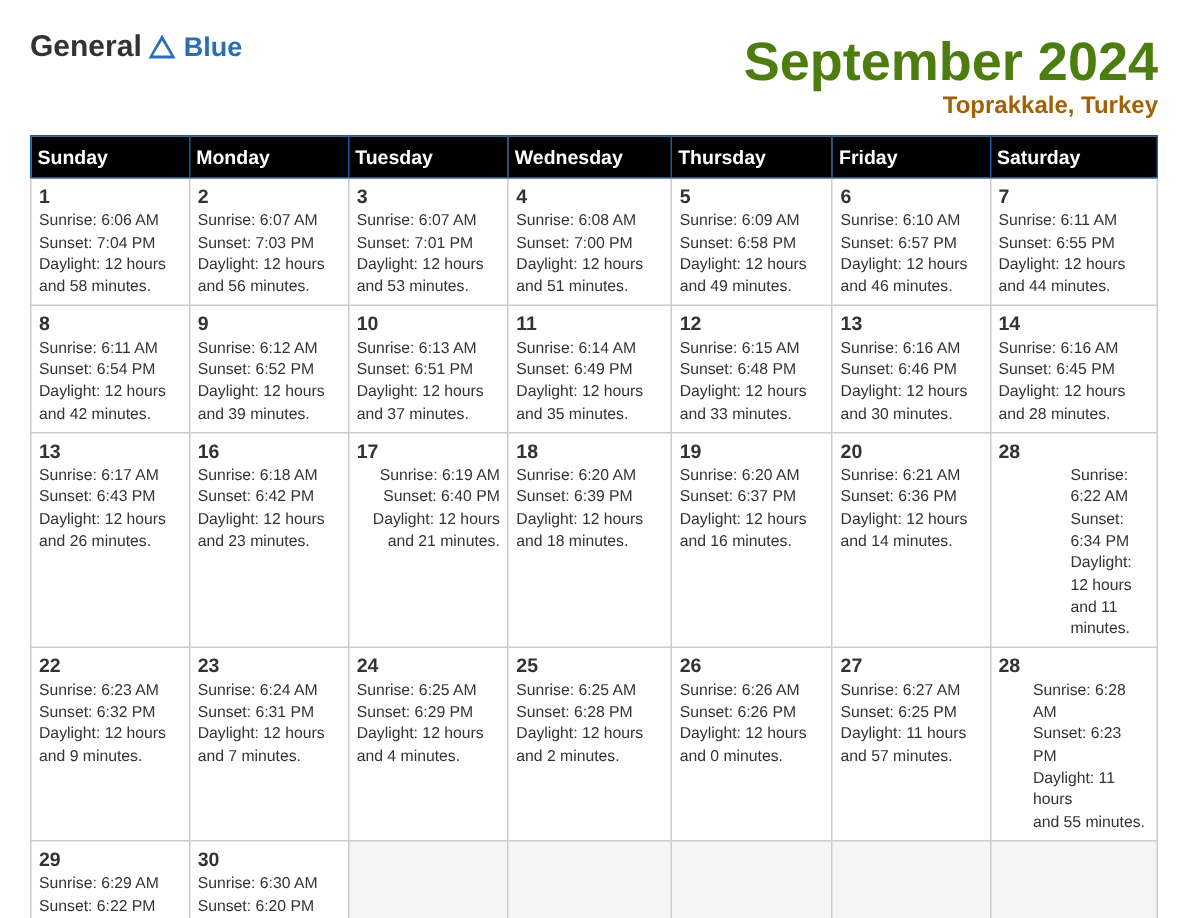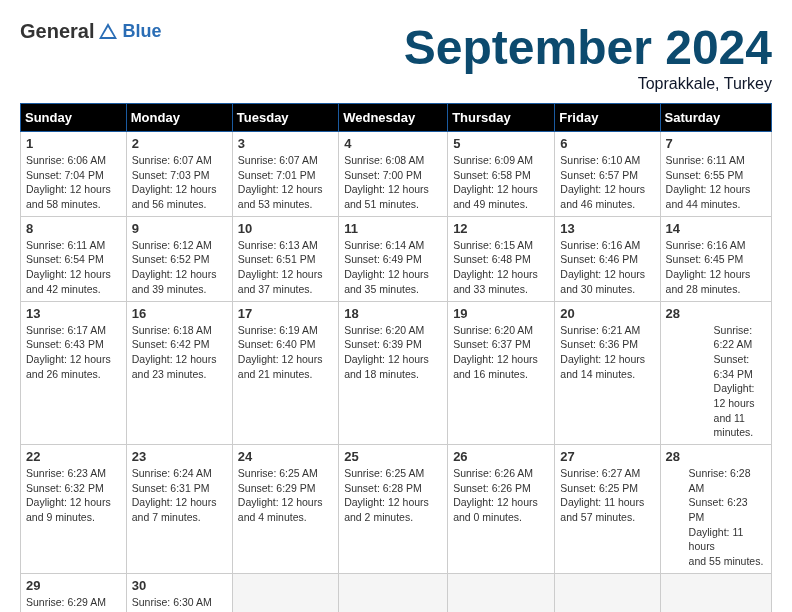--- a/index.html
+++ b/index.html
@@ -23,27 +23,28 @@
     }
     .logo-text {
       display: flex;
       align-items: center;
       gap: 2px;
     }
     .month-info {
       text-align: right;
     }
     .month-title {
-      font-size: 48px;
+      font-size: 36px;
       font-weight: bold;
-      color: #0c4a6e;
+      color: #4d7c0f;
     }
     .location {
       font-size: 16px;
-      color: #0f172a;
+      color: #a16207;
+      font-weight: bold;
     }
     .calendar {
       width: 100%;
       border-collapse: collapse;
     }
     .calendar th {
       background-color: #000000;
       color: #fff;
       padding: 6px 4px;
       text-align: left;
@@ -220,21 +221,21 @@
         </td>
         <td>
           <span class="day-num">16</span>
           <div class="day-info" style="white-space: pre-line;">Sunrise: 6:18 AM
 Sunset: 6:42 PM
 Daylight: 12 hours
 and 23 minutes.</div>
         </td>
         <td>
           <span class="day-num">17</span>
-          <div class="day-info" style="white-space: pre-line;">Sunrise: 6:19 AM
+          <div class="day-info" style="white-space: pre-line; text-align: right;">Sunrise: 6:19 AM
 Sunset: 6:40 PM
 Daylight: 12 hours
 and 21 minutes.</div>
         </td>
         <td>
           <span class="day-num">18</span>
           <div class="day-info" style="white-space: pre-line;">Sunrise: 6:20 AM
 Sunset: 6:39 PM
 Daylight: 12 hours
 and 18 minutes.</div>

